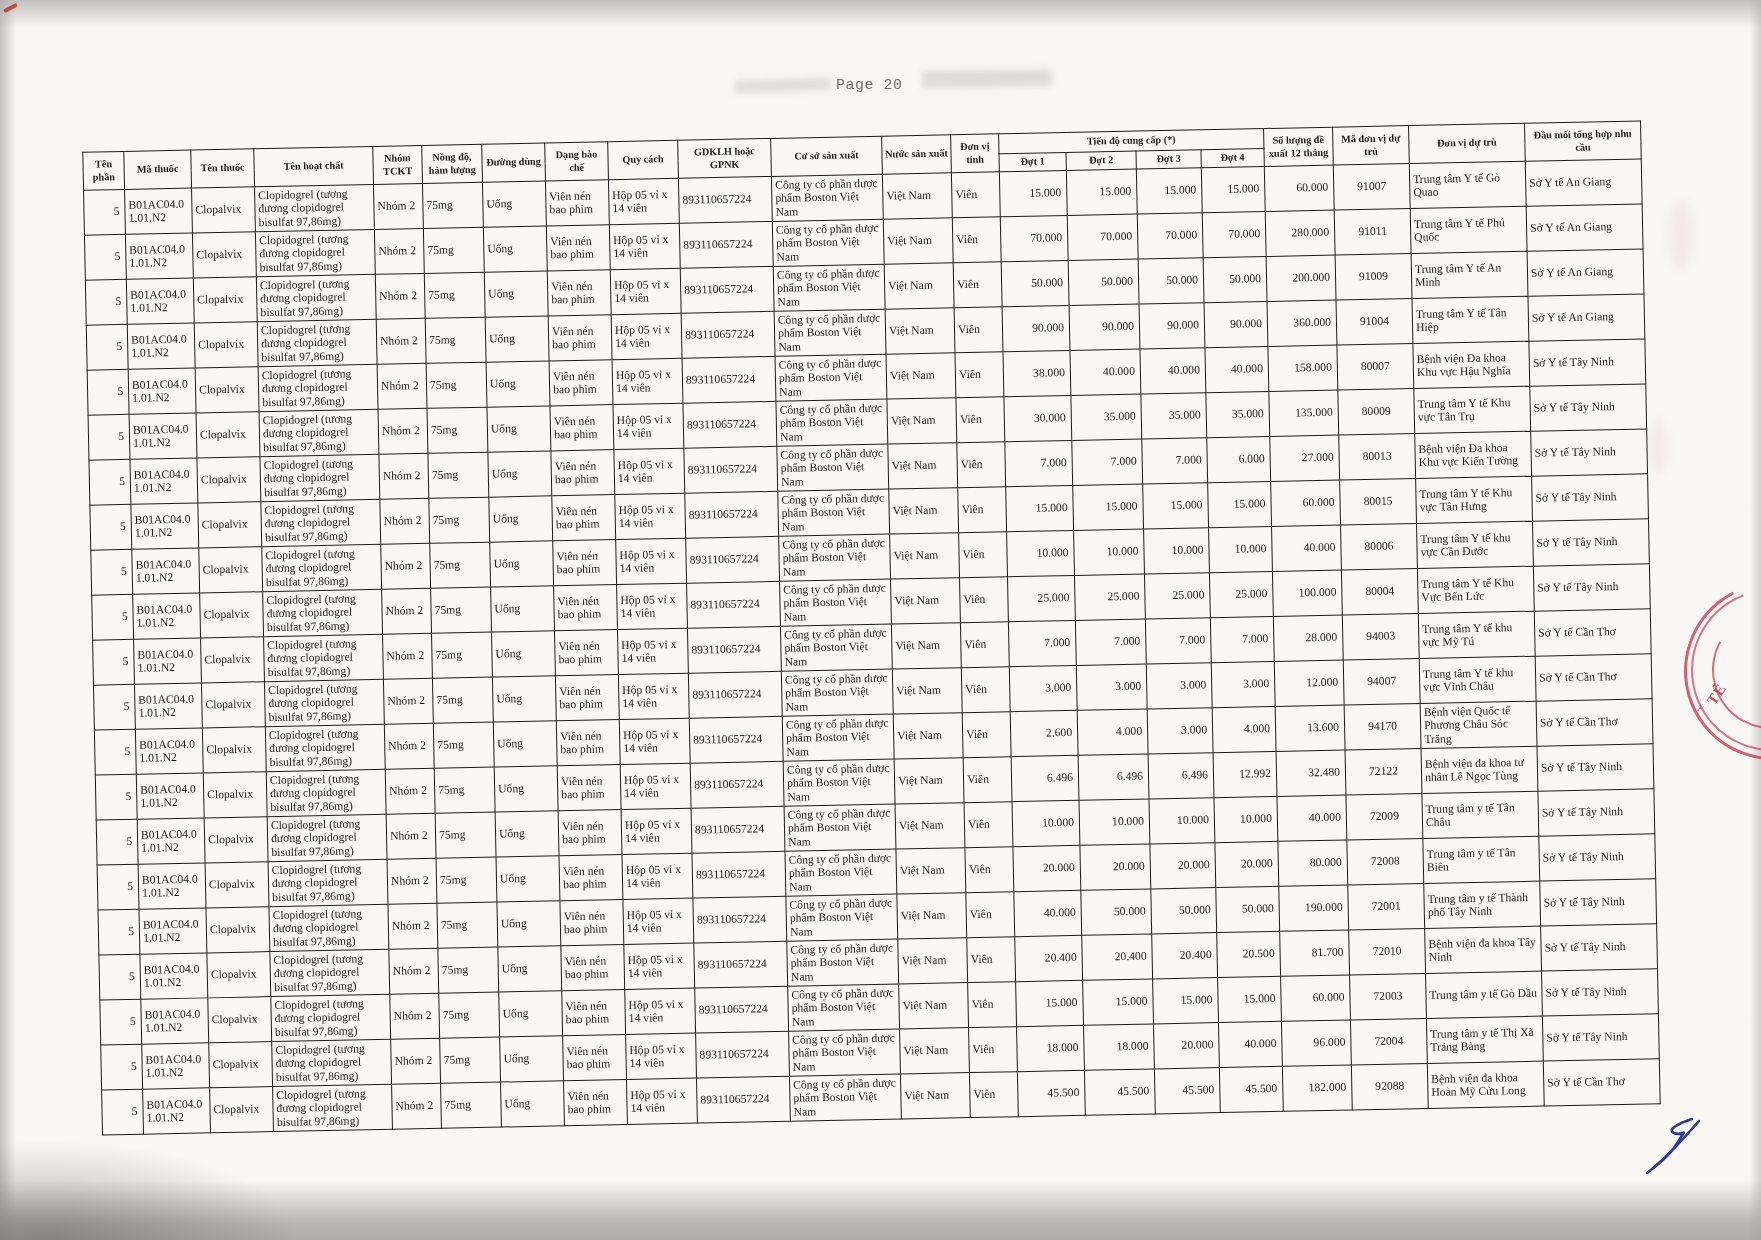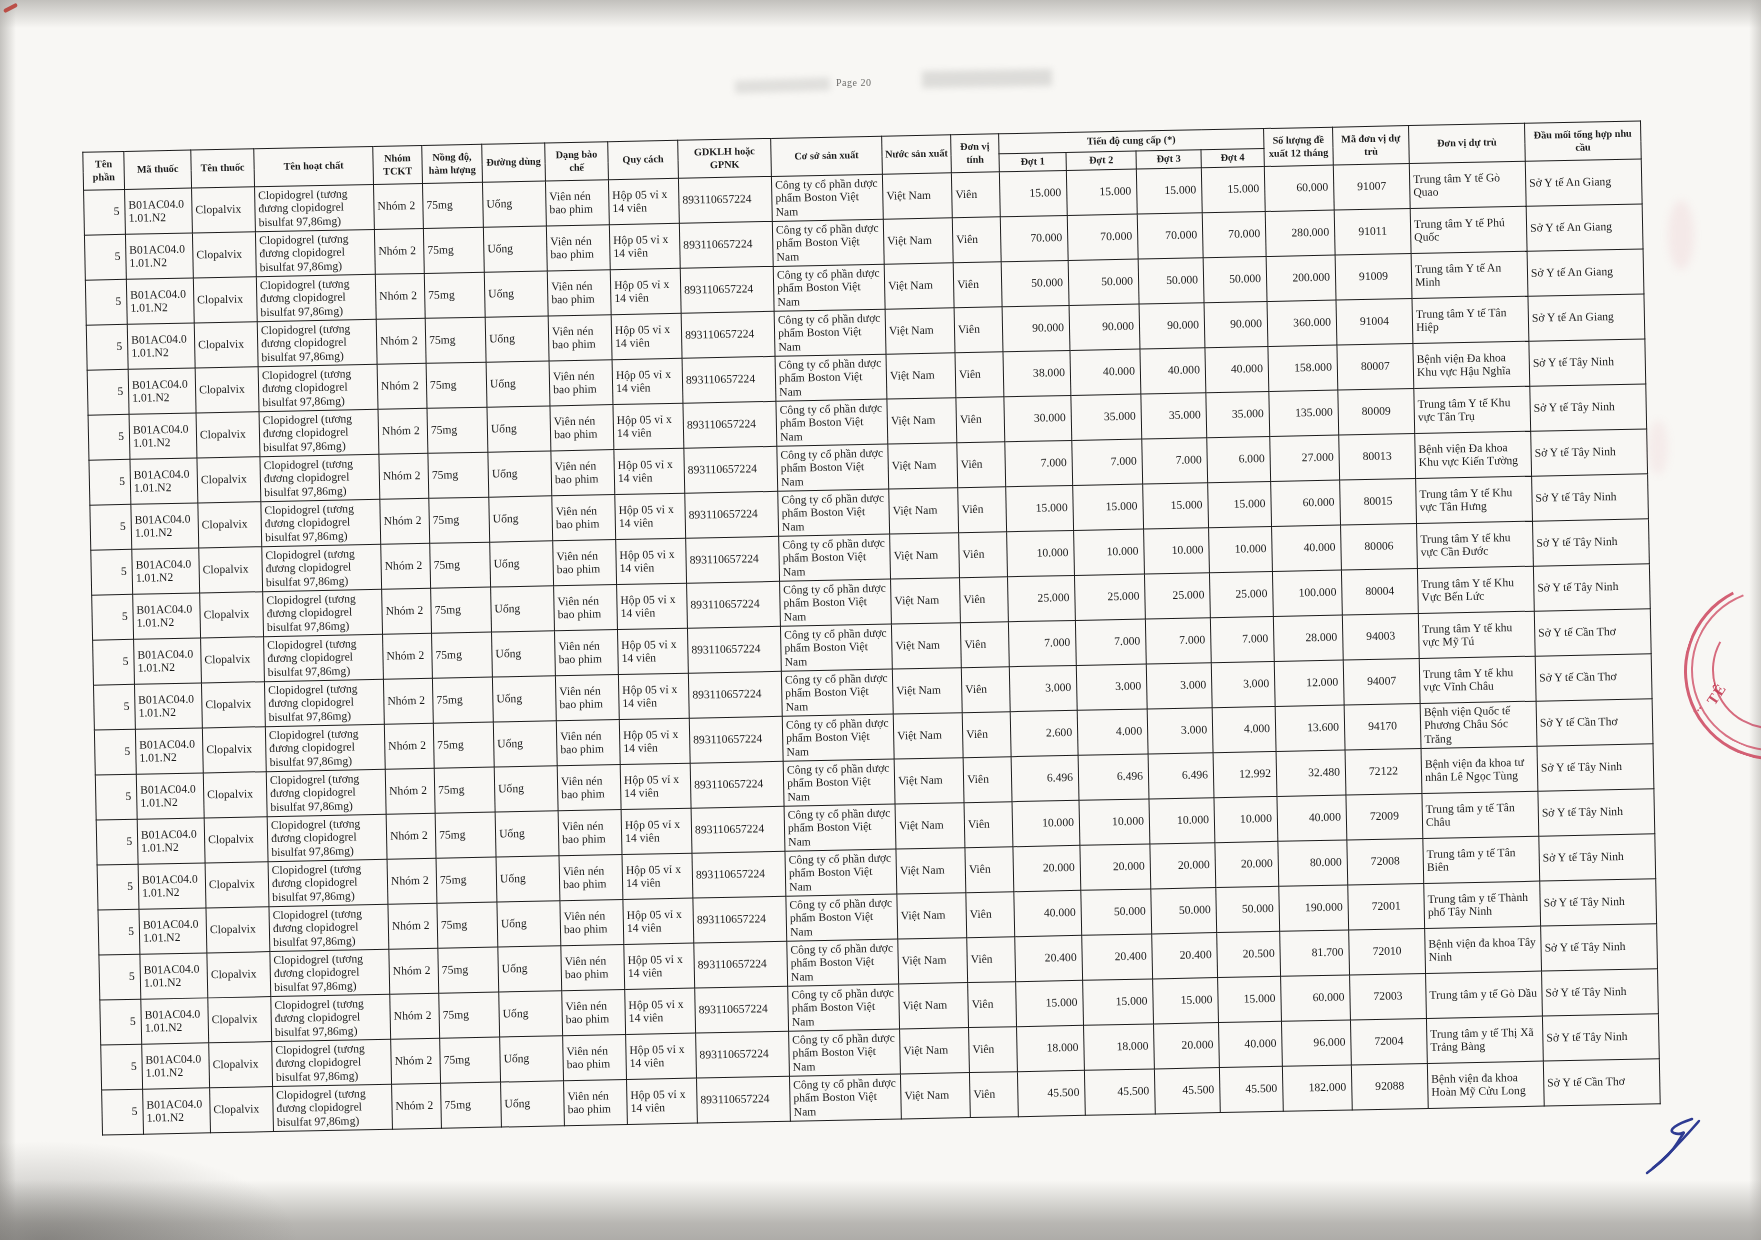--- a/index.html
+++ b/index.html
@@ -11,22 +11,22 @@
   }
   
   .edge{position:absolute;pointer-events:none;}
   .edge-top{left:0;top:0;width:100%;height:28px;background:linear-gradient(#b0aeaa,rgba(255,255,255,0));opacity:.75;}
   .edge-left{left:0;top:0;width:16px;height:100%;background:linear-gradient(90deg,#aeaca8,rgba(255,255,255,0));opacity:.7;}
   .edge-right{right:0;top:0;width:12px;height:100%;background:linear-gradient(270deg,#b4b2ae,rgba(255,255,255,0));opacity:.55;}
   .edge-bottom{left:0;bottom:0;width:100%;height:60px;background:linear-gradient(rgba(255,255,255,0),#a8a6a2 72%,#9b9995);opacity:.8;}
   .corner-bl{left:0;bottom:0;width:300px;height:100px;background:radial-gradient(ellipse at 15% 100%,rgba(85,83,80,.45),rgba(0,0,0,0) 70%);}
   .corner-mark{position:absolute;left:3px;top:6px;width:15px;height:4px;background:#b93a31;border-radius:2px;transform:rotate(-28deg);opacity:.85;}
 
-  .page-label{position:absolute;left:836px;top:77px;font-family:Liberation Serif, serif;
-    font-size:10px;color:#6e6e6c;letter-spacing:.5px;}
+  .page-label{position:absolute;left:836px;top:77px;font-family:Liberation Mono, monospace;
+    font-size:15px;color:#6e6e6c;letter-spacing:.5px;}
   .smudge{position:absolute;background:#8d8d8b;filter:blur(3px);}
   .sm1{left:735px;top:79px;width:95px;height:13px;opacity:.22;transform:rotate(-2deg);}
   .sm2{left:922px;top:70px;width:130px;height:17px;opacity:.25;transform:rotate(-1deg);}
 
   
   .sheet{position:absolute;left:92px;top:136px;width:1558px;transform:rotate(-1.15deg);transform-origin:50% 50%;}
   table{border-collapse:collapse;table-layout:fixed;width:1558px;background:transparent;}
   th,td{border:1px solid #1c1c1c;overflow:hidden;}
   table{border:1.5px solid #141414;}
   th{font-weight:bold;font-size:10.2px;line-height:1.18;text-align:center;padding:1px 2px;vertical-align:middle;}

